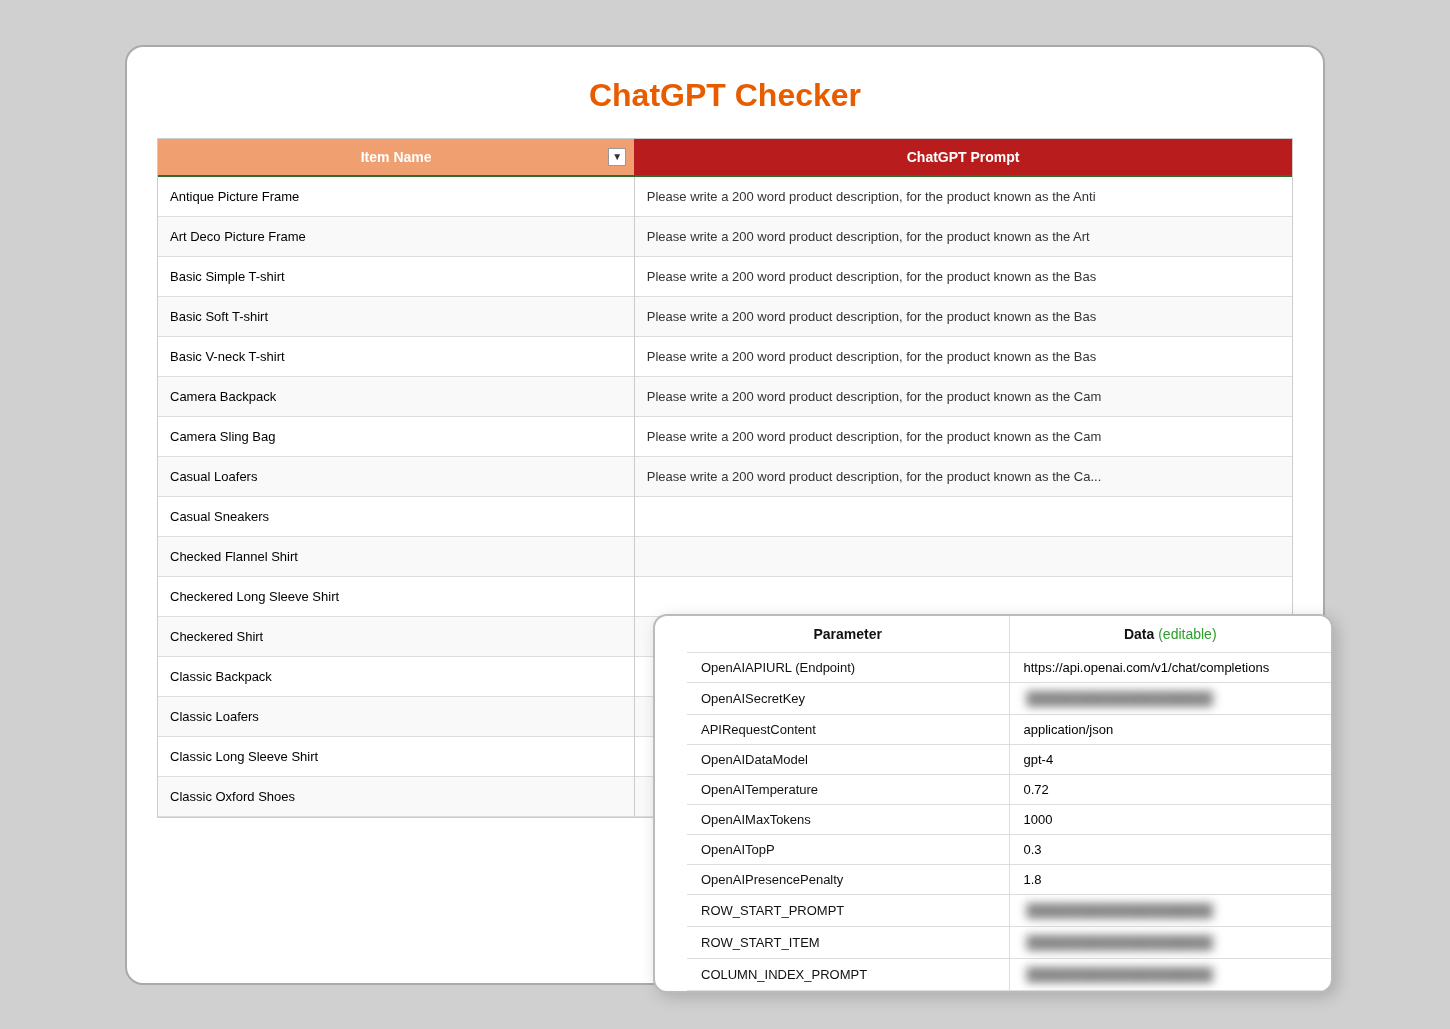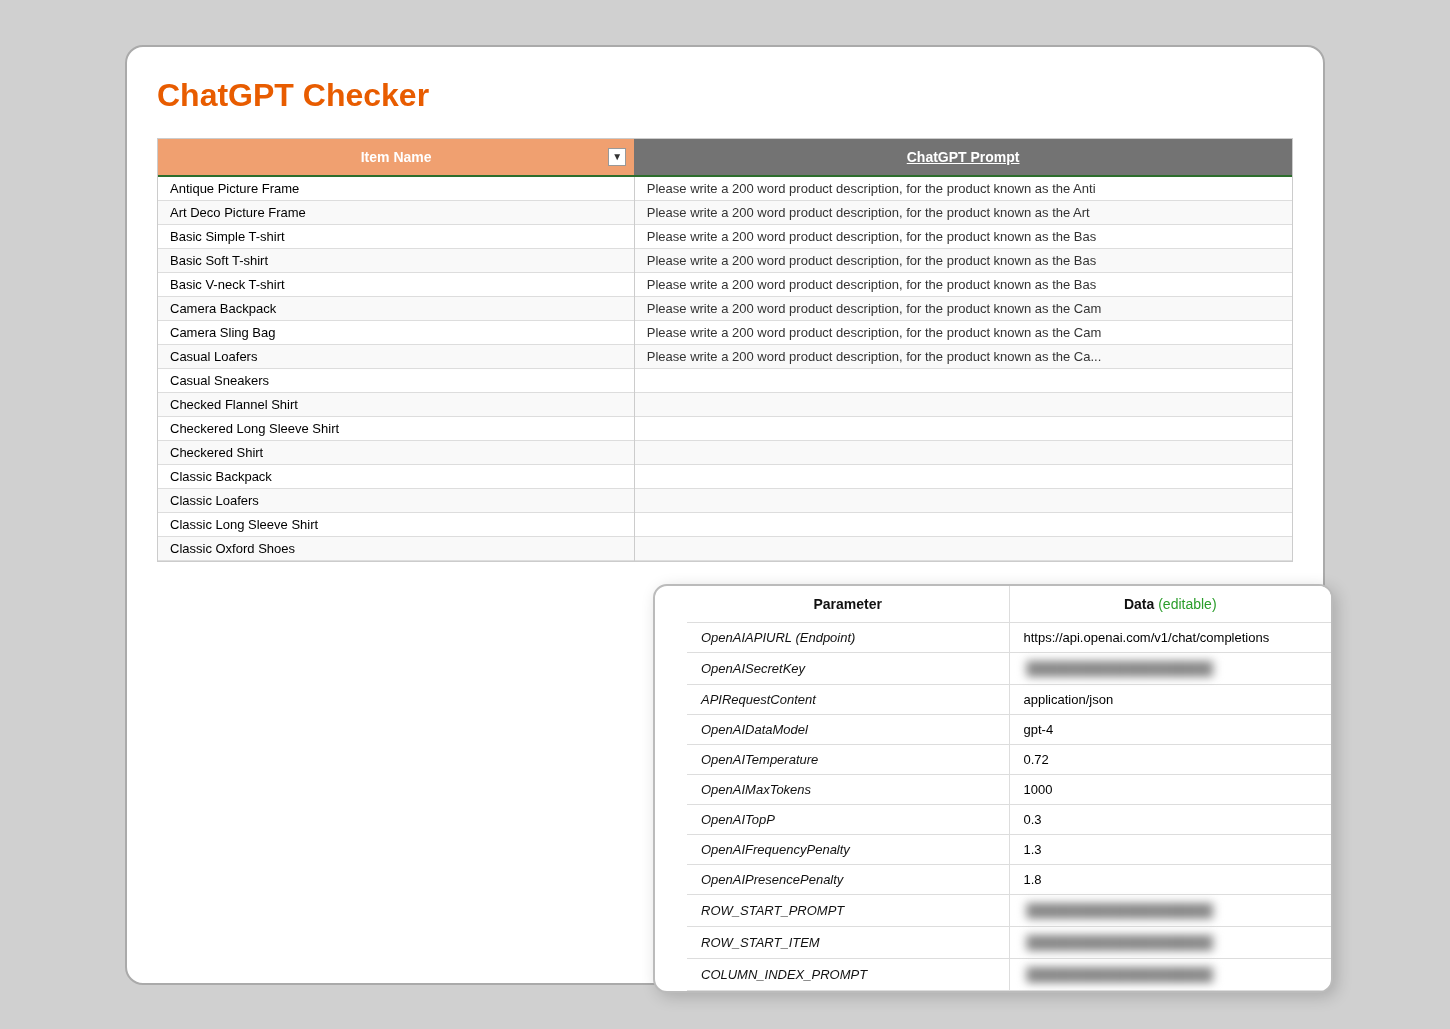--- a/index.html
+++ b/index.html
@@ -19,21 +19,21 @@
       border: 2px solid #aaa;
       width: 1200px;
       min-height: 940px;
       padding: 30px 30px 30px 30px;
       position: relative;
     }
     .app-title {
       color: #e85c00;
       font-size: 32px;
       font-weight: bold;
-      text-align: left;
+      text-align: center;
       margin-bottom: 24px;
     }
     .main-table-wrapper {
       border: 1px solid #ccc;
       overflow: hidden;
       position: relative;
     }
     .main-table {
       width: 100%;
       border-collapse: collapse;
@@ -58,32 +58,31 @@
       border: 1px solid #999;
       width: 18px;
       height: 18px;
       display: flex;
       align-items: center;
       justify-content: center;
       font-size: 10px;
       color: #333;
     }
     .th-prompt {
-      background: #737373;
+      background: #b91c1c;
       width: 58%;
-      text-decoration: underline;
     }
     .main-table tbody tr {
       border-bottom: 1px solid #ddd;
     }
     .main-table tbody tr:first-child {
       border-top: 2px solid #2d6e2d;
     }
     .main-table tbody tr td {
-      padding: 4px 12px;
+      padding: 12px 12px;
       white-space: nowrap;
       overflow: hidden;
     }
     .td-item {
       border-right: 1px solid #ccc;
     }
     .td-prompt {
       color: #333;
       max-width: 0;
       overflow: hidden;
@@ -119,21 +118,20 @@
     }
     .popup-table td {
       padding: 7px 14px;
       font-size: 13px;
     }
     .popup-table td:first-child {
       font-weight: normal;
       color: #111;
       width: 50%;
       border-right: 1px solid #ddd;
-      font-style: italic;
     }
     .popup-table thead tr th {
       padding: 10px 14px;
       font-size: 14px;
       background: #fff;
       border-bottom: 1px solid #ddd;
     }
     .popup-table thead tr th:first-child {
       font-weight: bold;
       color: #111;
@@ -280,24 +278,20 @@
           </tr>
           <tr>
             <td>OpenAIMaxTokens</td>
             <td>1000</td>
           </tr>
           <tr>
             <td>OpenAITopP</td>
             <td>0.3</td>
           </tr>
           <tr>
-            <td>OpenAIFrequencyPenalty</td>
-            <td>1.3</td>
-          </tr>
-          <tr>
             <td>OpenAIPresencePenalty</td>
             <td>1.8</td>
           </tr>
           <tr>
             <td>ROW_START_PROMPT</td>
             <td><span class="blurred-value">████████████████████</span></td>
           </tr>
           <tr>
             <td>ROW_START_ITEM</td>
             <td><span class="blurred-value">████████████████████</span></td>

